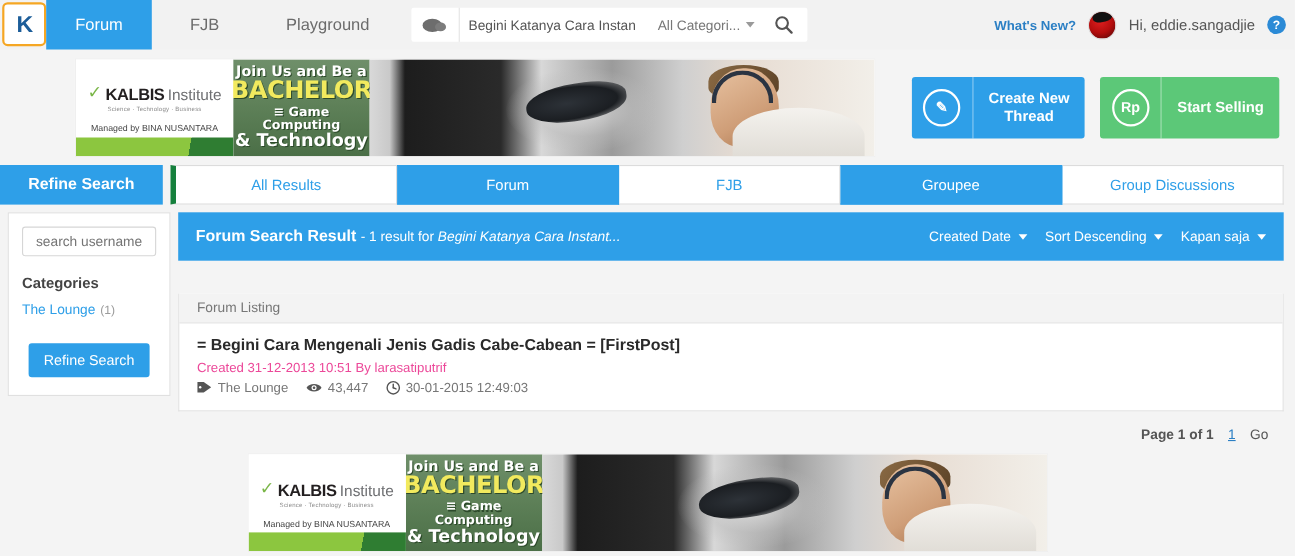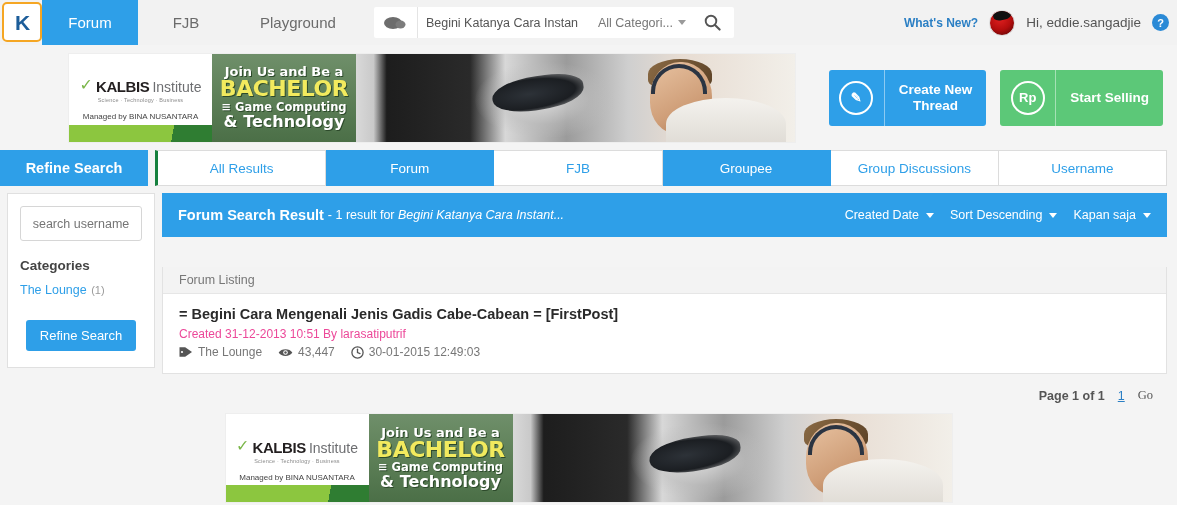--- a/index.html
+++ b/index.html
@@ -122,21 +122,21 @@
   .kalbis-check {
     color: #7ab648; font-size: 16px; line-height: 1;
     transform: translateY(-2px);
   }
   .kalbis-b { font-size: 15px; font-weight: bold; color: #231f20; letter-spacing: -.4px; }
   .kalbis-i { font-size: 14px; color: #6d6e71; }
   .kalbis-sub { font-size: 5.5px; color: #8a8a8a; letter-spacing: .2px; margin-top: 2px; }
   .kalbis-mng { font-size: 8px; color: #444; margin-top: 9px; }
 
   .bn-mid {
-    width: 144px;
+    width: 124px;
     background: linear-gradient(180deg, #6f8f6a 0%, #5f8159 45%, #4b6f47 100%);
     display: flex; flex-direction: column; align-items: center; justify-content: center;
     padding: 2px 0; text-align: center;
     font-family: "DejaVu Sans", sans-serif;
   }
   .bn-l1 { font-size: 13px; font-weight: bold; color: #ffffff; line-height: 1;
            text-shadow: 1px 1px 0 #2d4a2b; }
   .bn-l2 { font-size: 22px; font-weight: bold; color: #f2ea5e; line-height: .95;
            letter-spacing: -.5px; text-shadow: 1px 1px 0 #2d4a2b; margin-top: 1px; }
   .bn-l3 { font-size: 11.5px; font-weight: bold; color: #ffffff; line-height: 1.05;
@@ -211,34 +211,34 @@
     display: flex; align-items: center; justify-content: center;
     font-size: 14.5px; font-weight: bold;
   }
   .tabs { flex: 1; display: flex; margin: 0 10px 0 7px; }
   .tab {
     flex: 1; display: flex; align-items: center; justify-content: center;
     font-size: 13.5px; color: #2e9fe8;
     background: #ffffff; border: 1px solid #dcdcdc; border-left: none;
     cursor: pointer;
   }
-  .tab:first-child { border-left: 3px solid #15803d; }
+  .tab:first-child { border-left: 5px solid #15803d; }
   .tab.active { background: #2e9fe8; color: #ffffff; border-color: #2e9fe8; }
 
   
   .body-row { display: flex; align-items: flex-start; padding-top: 7px; }
 
   .sidebar {
     width: 148px; flex: 0 0 148px;
     background: #ffffff; border: 1px solid #e0e0e0;
     margin-left: 7px; padding: 12px 12px 16px;
     min-height: 148px;
   }
   .uname-input {
-    width: 100%; height: 35px;
+    width: 100%; height: 27px;
     border: 1px solid #d6d6d6; border-radius: 3px;
     font-size: 12.5px; color: #9b9b9b; padding: 0 9px; outline: none;
     font-family: "Liberation Sans", sans-serif; text-align: center;
   }
   .cat-head { font-size: 13.5px; font-weight: bold; color: #444; margin: 17px 0 7px; }
   .cat-link { font-size: 12.5px; color: #2e9fe8; cursor: pointer; }
   .cat-count { color: #9b9b9b; font-size: 11px; }
   .refine-btn {
     display: block; margin: 22px auto 0;
     background: #2e9fe8; color: #fff; border: none; border-radius: 3px;
@@ -279,21 +279,21 @@
   .ri-meta { display: flex; align-items: center; gap: 8px; font-size: 12px; color: #777; }
   .ri-meta .grp { display: flex; align-items: center; gap: 5px; margin-right: 8px; }
   .ri-meta .tagname { color: #777; cursor: pointer; }
 
   .pager {
     display: flex; align-items: center; justify-content: flex-end;
     gap: 13px; padding: 14px 14px 0 0; font-size: 12.5px; color: #555;
   }
   .pg-lbl { font-weight: bold; }
   .pg-num { color: #2b7fc4; text-decoration: underline; cursor: pointer; }
-  .pg-go { color: #555; cursor: pointer; font-family: Liberation Serif, serif; }
+  .pg-go { color: #555; cursor: pointer; }
 
   .bottom-banner-wrap {
     display: flex; justify-content: center; padding-top: 10px;
   }
 </style>
 </head>
 <body>
 
 <div class="topnav">
   <div class="logo-box">
@@ -398,23 +398,20 @@
       <span>Forum</span>
     </div>
     <div class="tab">
       <span>FJB</span>
     </div>
     <div class="tab active">
       <span>Groupee</span>
     </div>
     <div class="tab">
       <span>Group Discussions</span>
-    </div>
-    <div class="tab">
-      <span>Username</span>
     </div>
   </div>
 </div>
 
 <div class="body-row">
 
   <div class="sidebar">
     <input class="uname-input" type="text" placeholder="search username" style="">
     <div class="cat-head">Categories</div>
     <div>

